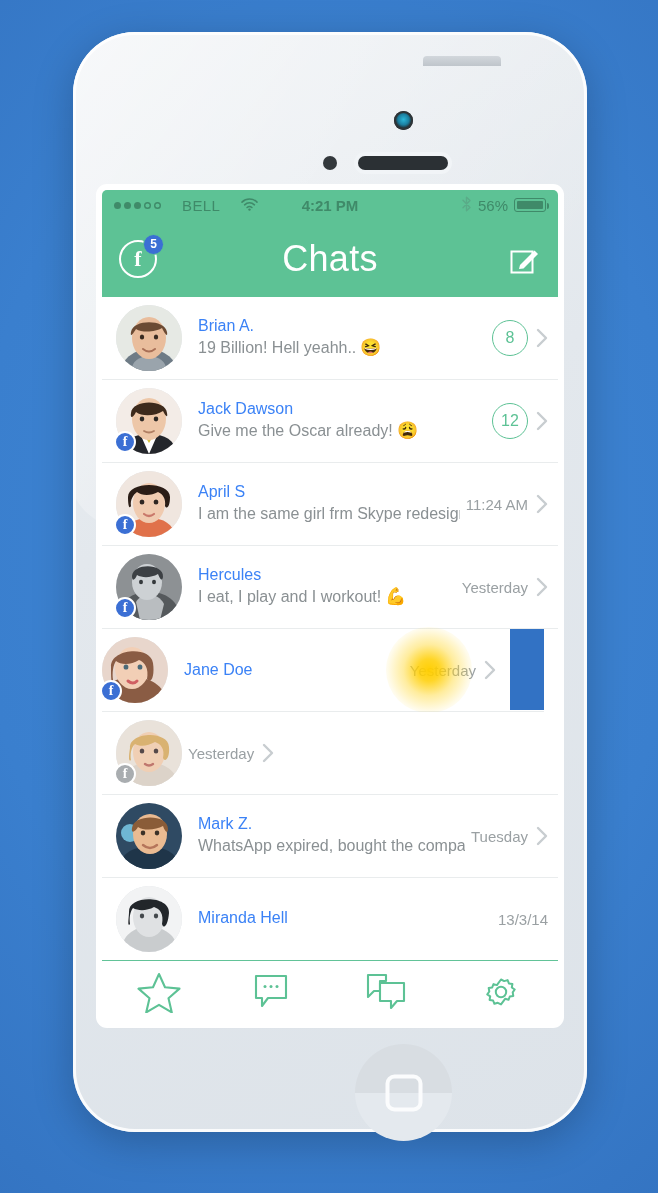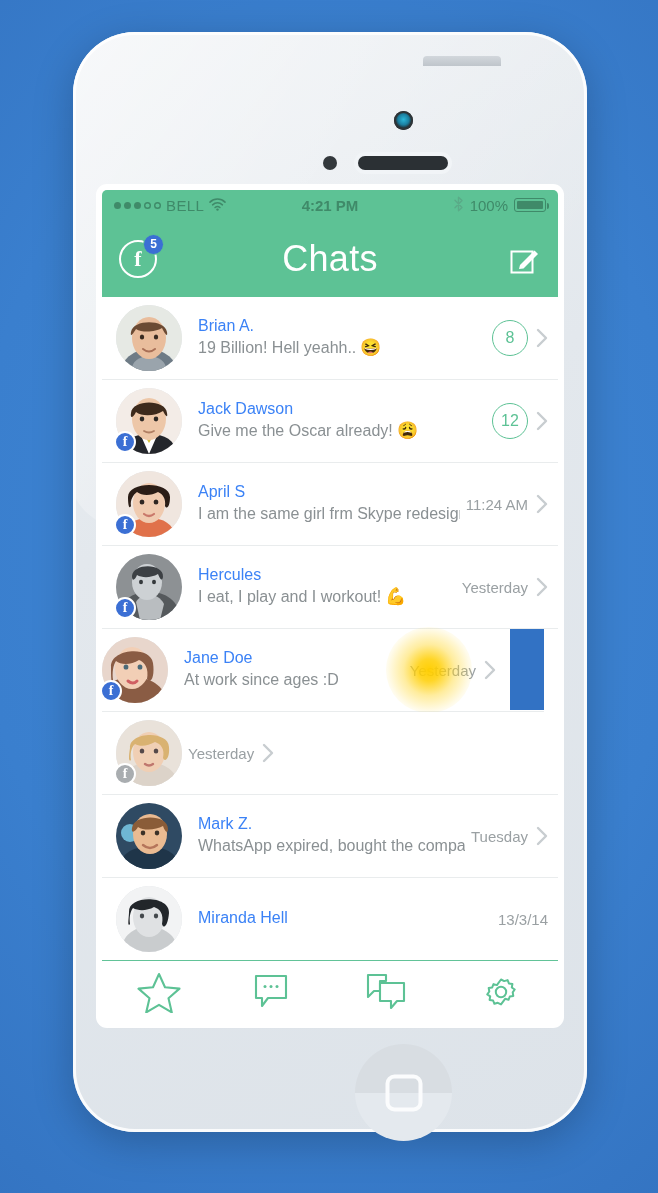--- a/index.html
+++ b/index.html
@@ -93,21 +93,21 @@
 
   
   .statusbar {
     height: 30px;
     background: #5dc295;
     display: flex; align-items: center;
     padding: 0 12px;
     color: #2f7f5f;
     font-size: 15px;
   }
-  .sb-left { display:flex; align-items:center; gap:5px; flex:1; }
+  .sb-left { display:flex; align-items:center; gap:21px; flex:1; }
   .dots { display:flex; gap:3px; align-items:center; }
   .dot { width:7px; height:7px; border-radius:50%; background:#3f8a69; }
   .dot.hollow { background:transparent; box-shadow: inset 0 0 0 1.4px #3f8a69; }
   .carrier { font-size:15px; color:#3f8a69; letter-spacing:0.4px; }
   .sb-center { flex:0 0 auto; font-size:15px; color:#3f8a69; font-weight:600; }
   .sb-right { display:flex; align-items:center; gap:6px; flex:1; justify-content:flex-end; }
   .pct { font-size:15px; color:#3f8a69; }
   .battery {
     width:32px; height:14px; border:1.6px solid #3f8a69; border-radius:3px;
     padding:1.6px; position:relative;
@@ -268,21 +268,21 @@
       </div>
 
       <div class="sb-center">4:21 PM</div>
 
       <div class="sb-right">
         <span>
           <svg width="11" height="16" viewBox="0 0 11 16" fill="none">
             <path d="M2 4.2L9 11.4 5.5 14.8V1.2L9 4.6 2 11.8" stroke="#5aab88" stroke-width="1.4" stroke-linejoin="round" stroke-linecap="round"></path>
           </svg>
         </span>
-        <span class="pct">100%</span>
+        <span class="pct">56%</span>
         <span class="battery">
             <i style="width:100%"></i>
           </span>
       </div>
     </div>
 
     <div class="navbar">
       <div class="fb-btn">
         <div class="fb-circle">f</div>
         <div class="fb-badge">5</div>
@@ -433,24 +433,20 @@
               <path d="M9 30C8 12 48 8 51 26c2 13-2 22-6 16 2-10-2-17-8-19-8 5-18 5-23 1-3 4-4 12-3 19-2 5-2-5-2-13z" fill="#8a5c44"></path>
               <ellipse cx="24" cy="30" rx="2.4" ry="2.6" fill="#4b6a78"></ellipse>
               <ellipse cx="38" cy="30" rx="2.4" ry="2.6" fill="#4b6a78"></ellipse>
               <path d="M26 44q5 4 9 0" stroke="#d05f62" stroke-width="3" fill="none" stroke-linecap="round"></path>
             </svg>
           </div>
           <div class="fb-mini">f</div>
         </div>
         <div class="row-mid">
           <div class="row-name">Jane Doe</div>
-          <div class="row-msg">
-            <span>At work since ages :D</span>
-            <span class="emoji"></span>
-          </div>
         </div>
         <div class="row-right" style="padding-right:38px">
           <div class="time">Yesterday</div>
           <svg class="chev" viewBox="0 0 12 20" fill="none">
               <path d="M2 2l8 8-8 8" stroke="#c8cdd0" stroke-width="2.4" stroke-linecap="round" stroke-linejoin="round"></path>
             </svg>
         </div>
         <div class="tap-glow"></div>
         <div class="swipe-action">
           

